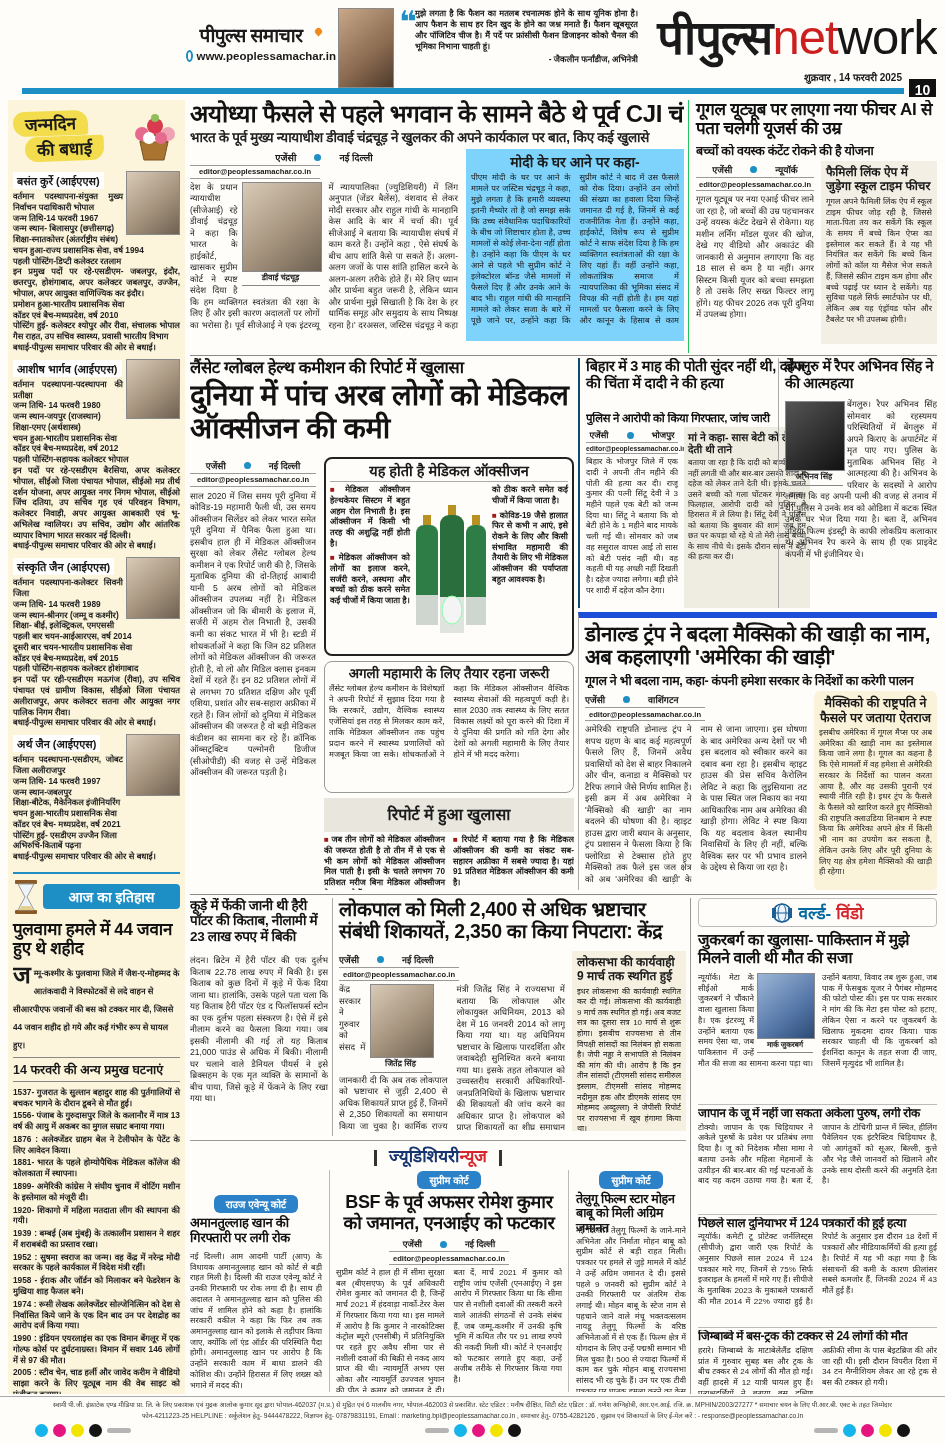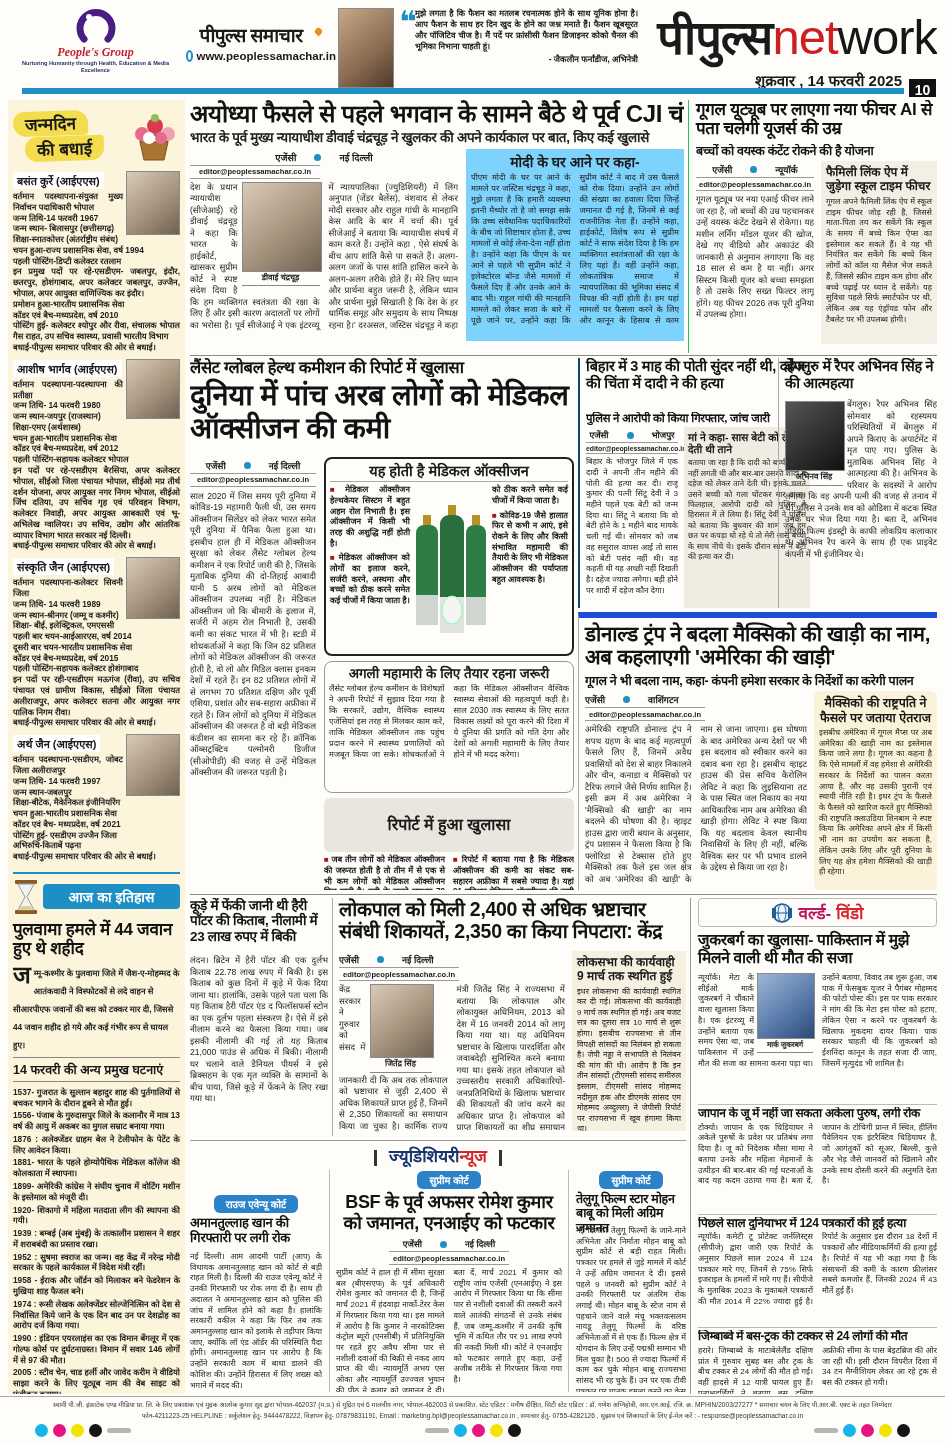--- a/index.html
+++ b/index.html
@@ -28,28 +28,20 @@
   .c{background:#15b4ea}.m{background:#e5147e}.y{background:#f2e400}.k{background:#141414}
   .dash{width:24px;height:5px;background:#b5b5b5;border-radius:3px;}
 </style>
 </head>
 <body>
 
 <div class="page">
 
   <div class="abs" style="left:0;top:0;width:945px;height:97px;">
 
-    <div class="abs" style="left:18px;top:5px;width:155px;height:84px;text-align:center;">
-      <svg width="44" height="40" viewBox="0 0 44 40" style="display:block;margin:0 auto;">
-        <path d="M10 34 A 16 16 0 1 1 34 34" fill="none" stroke="#4a1d82" stroke-width="7" stroke-linecap="round"></path>
-        <circle cx="15" cy="12" r="3" fill="#fff"></circle>
-      </svg>
-      <div style="font-family:'Liberation Serif',serif;font-style:italic;color:#c02430;font-weight:700;font-size:12px;">People's Group</div>
-      <div style="font-size:5.6px;font-weight:700;color:#23306b;line-height:1.25;">Nurturing Humanity through Health, Education &amp; Media Excellence</div>
-    </div>
 
     <div class="abs" style="left:186px;top:22px;width:150px;height:60px;text-align:center;">
       <div style="display:flex;align-items:center;justify-content:center;gap:13px;">
         <span style="font-weight:800;font-size:19px;letter-spacing:-0.5px;">पीपुल्स समाचार</span>
         <span style="width:7px;height:7px;border-radius:50% 50% 50% 0;background:#f08a1d;display:inline-block;transform:rotate(-45deg);margin-top:-8px;"></span>
       </div>
       <div style="display:flex;align-items:center;justify-content:center;gap:3px;margin-top:2px;">
         <span style="width:8px;height:8px;border-radius:50%;border:2px solid #1d8fc5;display:inline-block;"></span>
         <span style="font-weight:800;font-size:11.5px;">www.peoplessamachar.in</span>
       </div>
@@ -60,21 +52,21 @@
       <div style="position:relative;padding-left:16px;">
         <span style="position:absolute;left:0;top:-4px;color:#1d8fc5;font-size:30px;font-weight:900;">❝</span>
         <div style="font-size:8.2px;font-weight:700;line-height:1.35;text-align:justify;">मुझे लगता है कि फैशन का मतलब रचनात्मक होने के साथ यूनिक होना है। आप फैशन के साथ हर दिन खुद के होने का जश्न मनाते हैं। फैशन खूबसूरत और पॉजिटिव चीज है। मैं पर्दे पर फ्रांसीसी फैशन डिजाइनर कोको चैनल की भूमिका निभाना चाहती हूं।</div>
         <div style="font-size:8.4px;font-weight:800;text-align:right;margin-top:1px;">- जैकलीन फर्नांडीज, अभिनेत्री</div>
       </div>
     </div>
 
     <div class="abs" style="left:630px;top:4px;width:307px;height:70px;text-align:right;white-space:nowrap;">
       <span style="font-weight:800;font-size:47px;letter-spacing:-1px;">पीपुल्स</span><span style="font-weight:500;font-size:49px;color:#cc1f1f;letter-spacing:-1px;">net</span><span style="font-weight:500;font-size:49px;color:#161616;letter-spacing:-1px;">work</span>
     </div>
-    <div class="abs" style="left:640px;top:70px;width:262px;text-align:right;font-weight:800;font-size:15px;">शुक्रवार , 14 फरवरी 2025</div>
+    <div class="abs" style="left:640px;top:70px;width:262px;text-align:right;font-weight:800;font-size:10px;">शुक्रवार , 14 फरवरी 2025</div>
     <div class="abs" style="left:22px;top:88px;width:882px;height:6px;background:#1d8fc5;"></div>
     <div class="abs" style="left:909px;top:79px;width:27px;height:22px;background:#111;color:#fff;font-weight:800;font-size:14px;text-align:center;line-height:22px;">10</div>
   </div>
 
   <div class="abs" style="left:8px;top:100px;width:177px;height:1294px;background:#fcf5dc;padding:5px;">
 
     <div style="display:flex;align-items:center;gap:4px;height:62px;">
       <div style="flex:1;">
         <div style="background:#f3dd4e;border-radius:12px 14px 4px 14px;display:inline-block;padding:1px 12px;font-weight:800;font-size:17px;transform:rotate(-2deg);">जन्मदिन</div>
         <div style="background:#f3dd4e;border-radius:14px 4px 14px 14px;display:inline-block;padding:1px 12px;font-weight:800;font-size:17px;margin-left:12px;transform:rotate(-2deg);">की बधाई</div>
@@ -273,21 +265,21 @@
               <div class="item"><span>को ठीक करने समेत कई चीजों में किया जाता है।</span></div>
               <div class="item"><span class="sq">■</span><span>कोविड-19 जैसे हालात फिर से कभी न आएं, इसे रोकने के लिए और किसी संभावित महामारी की तैयारी के लिए भी मेडिकल ऑक्सीजन की पर्याप्तता बहुत आवश्यक है।</span></div>
             </div>
           </div>
         </div>
         <div style="border:1px solid #999;border-radius:8px;padding:4px;height:128px;overflow:hidden;">
           <div class="box-title" style="font-size:13.5px;">अगली महामारी के लिए तैयार रहना जरूरी</div>
           <div class="body cols2" style="font-size:8.2px;height:100px;">लैंसेट ग्लोबल हेल्थ कमीशन के विशेषज्ञों ने अपनी रिपोर्ट में सुझाव दिया गया है कि सरकारें, उद्योग, वैश्विक स्वास्थ्य एजेंसियां इस तरह से मिलकर काम करें, ताकि मेडिकल ऑक्सीजन तक पहुंच प्रदान करने में स्वास्थ्य प्रणालियों को मजबूत किया जा सके। शोधकर्ताओं ने कहा कि मेडिकल ऑक्सीजन वैश्विक स्वास्थ्य सेवाओं की महत्वपूर्ण कड़ी है। साल 2030 तक स्वास्थ्य के लिए सतत विकास लक्ष्यों को पूरा करने की दिशा में ये दुनिया की प्रगति को गति देगा और देशों को अगली महामारी के लिए तैयार होने में भी मदद करेगा।</div>
         </div>
         <div style="height:112px;overflow:hidden;">
-          <div class="box-title" style="font-size:16px;background:#e9e6de;border-radius:6px;padding:18px;">रिपोर्ट में हुआ खुलासा</div>
+          <div class="box-title" style="font-size:16px;background:#e9e6de;border-radius:0;padding:8px;">रिपोर्ट में हुआ खुलासा</div>
           <div class="cols2" style="column-gap:8px;">
             <div class="item"><span class="sq">■</span><span>जब तीन लोगों को मेडिकल ऑक्सीजन की जरूरत होती है तो तीन में से एक से भी कम लोगों को मेडिकल ऑक्सीजन मिल पाती है। इसी के चलते लगभग 70 प्रतिशत मरीज बिना मेडिकल ऑक्सीजन के रह जाते हैं।</span></div>
             <div class="item"><span class="sq">■</span><span>रिपोर्ट में बताया गया है कि मेडिकल ऑक्सीजन की कमी का संकट सब-सहारन अफ्रीका में सबसे ज्यादा है। यहां 91 प्रतिशत मेडिकल ऑक्सीजन की कमी है।</span></div>
             <div class="item"><span class="sq">■</span><span>साउथ एशिया भी इस संकट के घेरे में है। साउथ एशिया में भारत, पाकिस्तान, बांग्लादेश, नेपाल, भूटान, अफगानिस्तान जैसे देश शामिल है। साउथ एशिया में 78% मेडिकल ऑक्सीजन की कमी है।</span></div>
           </div>
         </div>
       </div>
     </div>
   </div>
 
@@ -378,21 +370,21 @@
 
   <div class="abs" style="left:690px;top:898px;width:247px;height:496px;border-left:1px solid #999;padding-left:7px;">
     <div style="display:flex;align-items:center;justify-content:center;gap:5px;border:1px solid #bbb;border-radius:4px;padding:2px;">
       <svg width="22" height="22" viewBox="0 0 22 22">
         <circle cx="11" cy="11" r="9" fill="#eaf3fb" stroke="#1d5e96" stroke-width="1.5"></circle>
         <ellipse cx="11" cy="11" rx="4" ry="9" fill="none" stroke="#1d5e96"></ellipse>
         <line x1="2" y1="11" x2="20" y2="11" stroke="#1d5e96"></line>
         <rect x="1" y="6" width="4" height="10" fill="#1d5e96"></rect>
           <rect x="17" y="6" width="4" height="10" fill="#1d5e96"></rect>
       </svg>
-      <span style="font-weight:800;font-size:17px;color:#be185d;">वर्ल्ड-</span>
+      <span style="font-weight:800;font-size:17px;color:#0369a1;">वर्ल्ड-</span>
         <span style="font-weight:800;font-size:17px;color:#d6252c;">विंडो</span>
     </div>
     <div style="margin-top:4px;">
       <div class="hl" style="font-size:15.5px;height:40px;">जुकरबर्ग का खुलासा- पाकिस्तान में मुझे मिलने वाली थी मौत की सजा</div>
       <div class="body cols2" style="margin-top:2px;height:128px;font-size:8px;">
         <span style="float:right;width:56px;margin:0 0 2px 3px;">
           <span class="photo" style="display:block;width:56px;height:64px;background:linear-gradient(140deg,#9db6d6,#5577a8 60%,#2c4a75);"></span>
           <span class="caption" style="display:block;font-size:7.3px;">मार्क जुकरबर्ग</span>
         </span>
         <span>न्यूयॉर्क। मेटा के सीईओ मार्क जुकरबर्ग ने चौंकाने वाला खुलासा किया है। एक इंटरव्यू में उन्होंने बताया एक समय ऐसा था, जब पाकिस्तान में उन्हें मौत की सजा का सामना करना पड़ा था। उन्होंने बताया, विवाद तब शुरू हुआ, जब पाक में फेसबुक यूजर ने पैगंबर मोहम्मद की फोटो पोस्ट की। इस पर पाक सरकार ने मांग की कि मेटा इस पोस्ट को हटाए, लेकिन ऐसा न करने पर जुकरबर्ग के खिलाफ मुकदमा दायर किया। पाक सरकार चाहती थी कि जुकरबर्ग को ईशनिंदा कानून के तहत सजा दी जाए, जिसमें मृत्युदंड भी शामिल है।</span>

